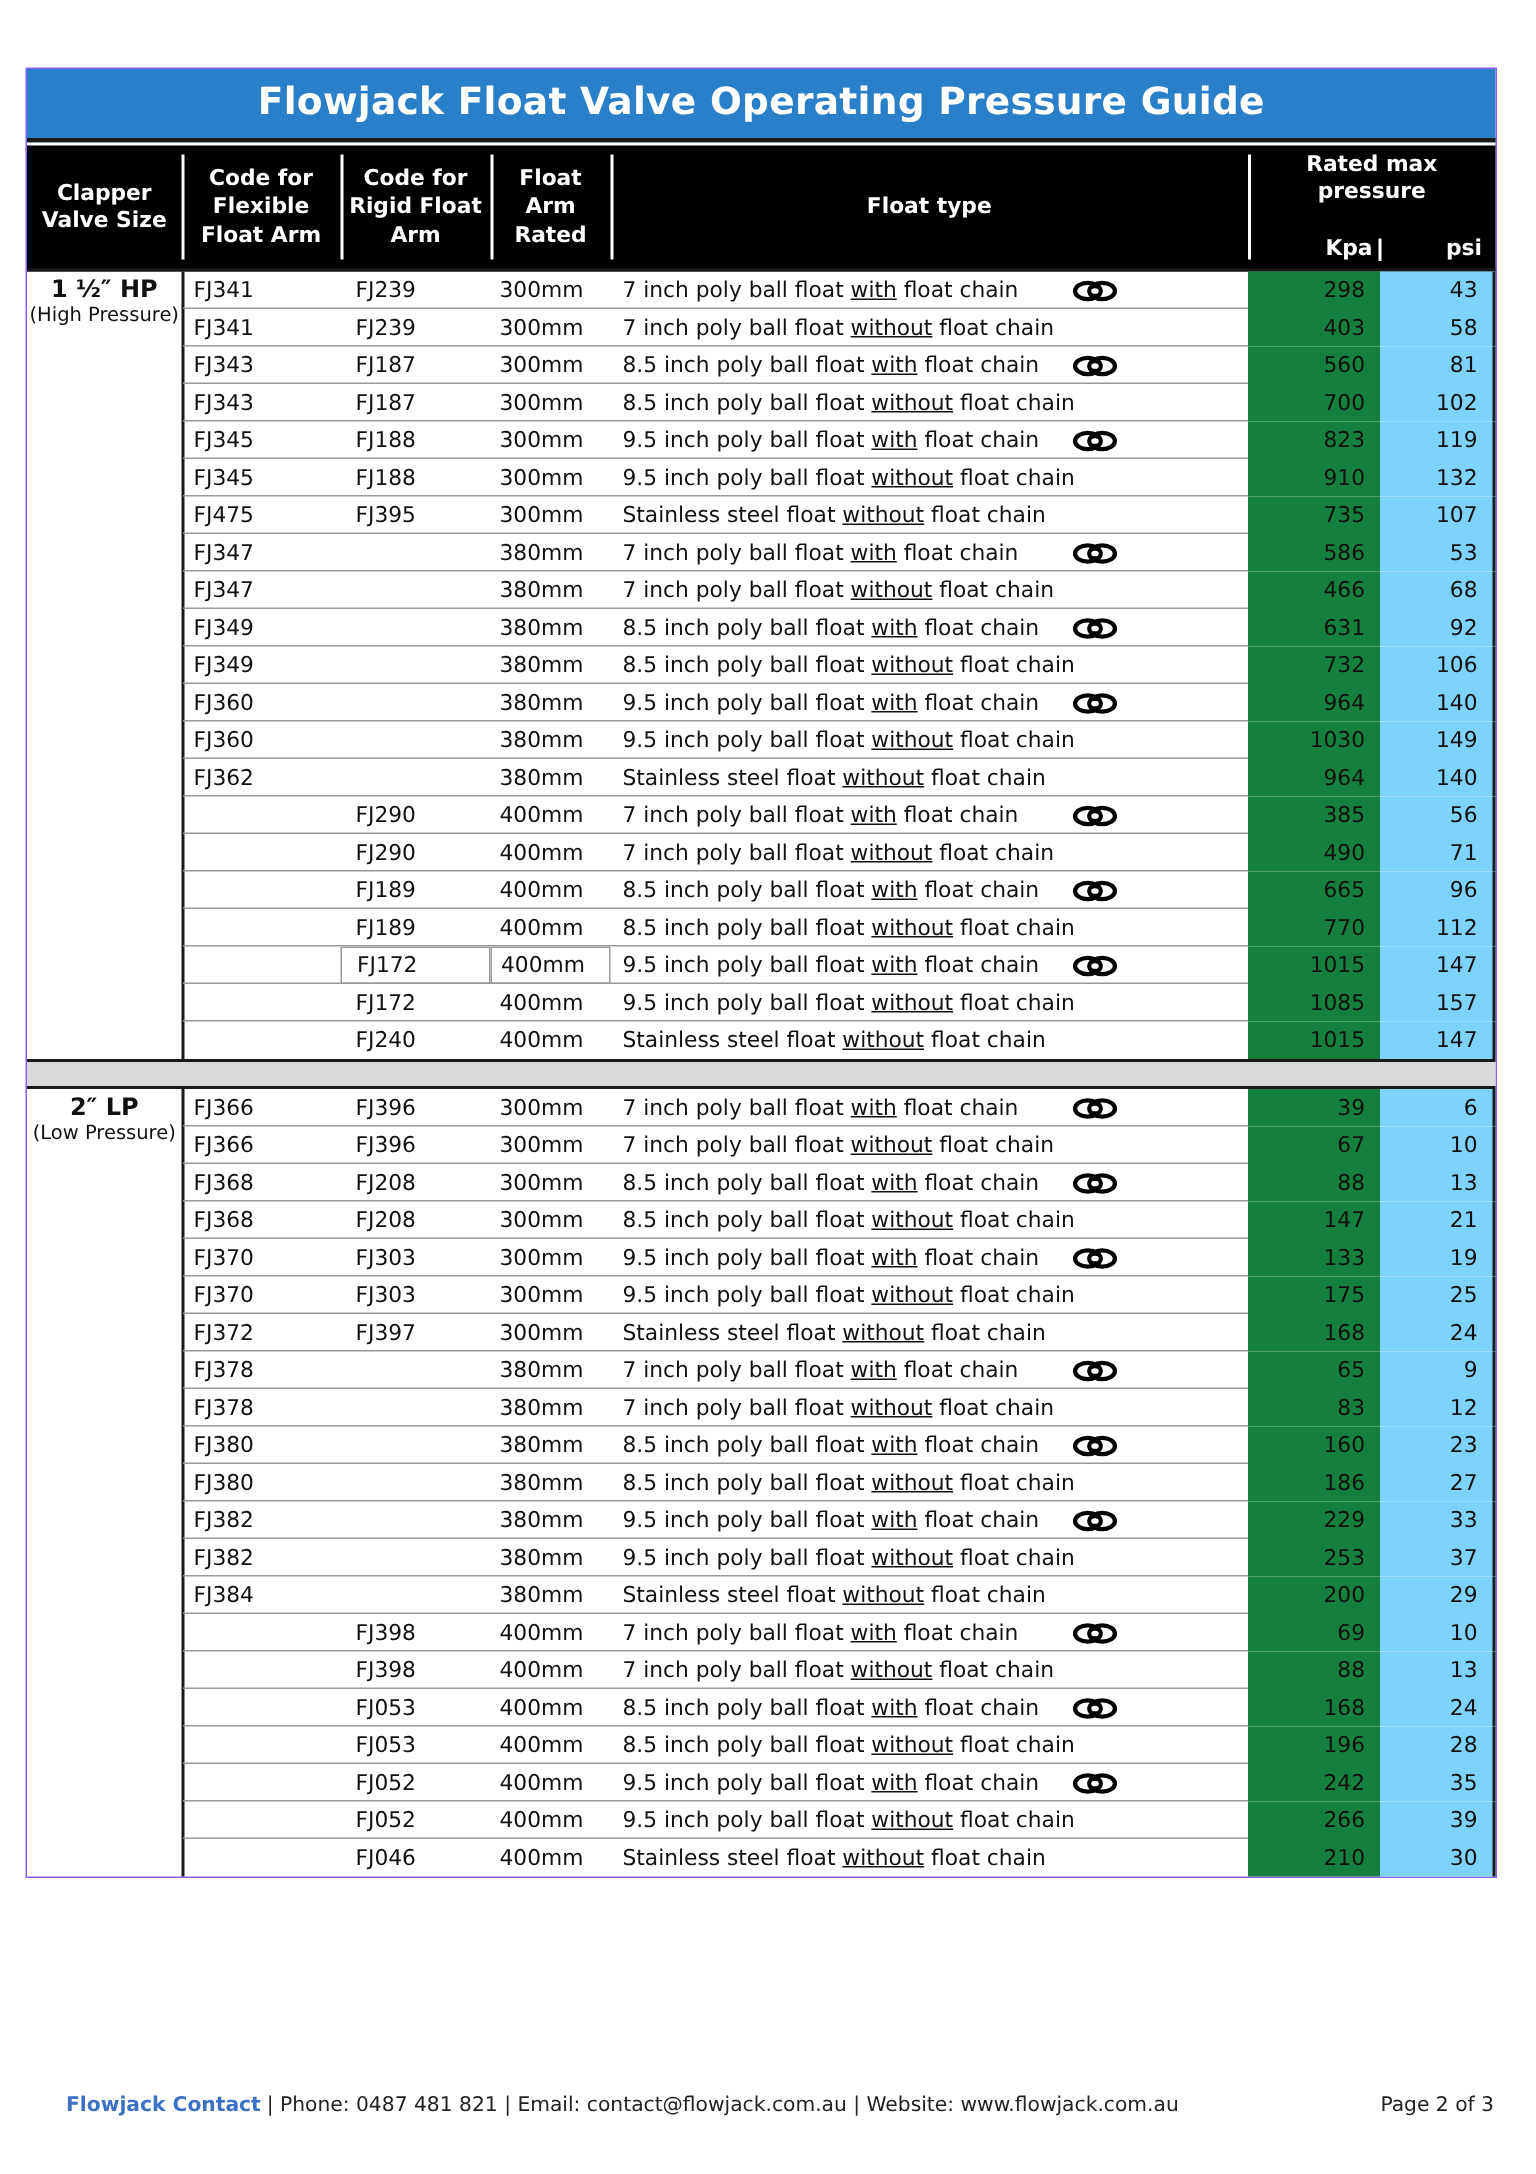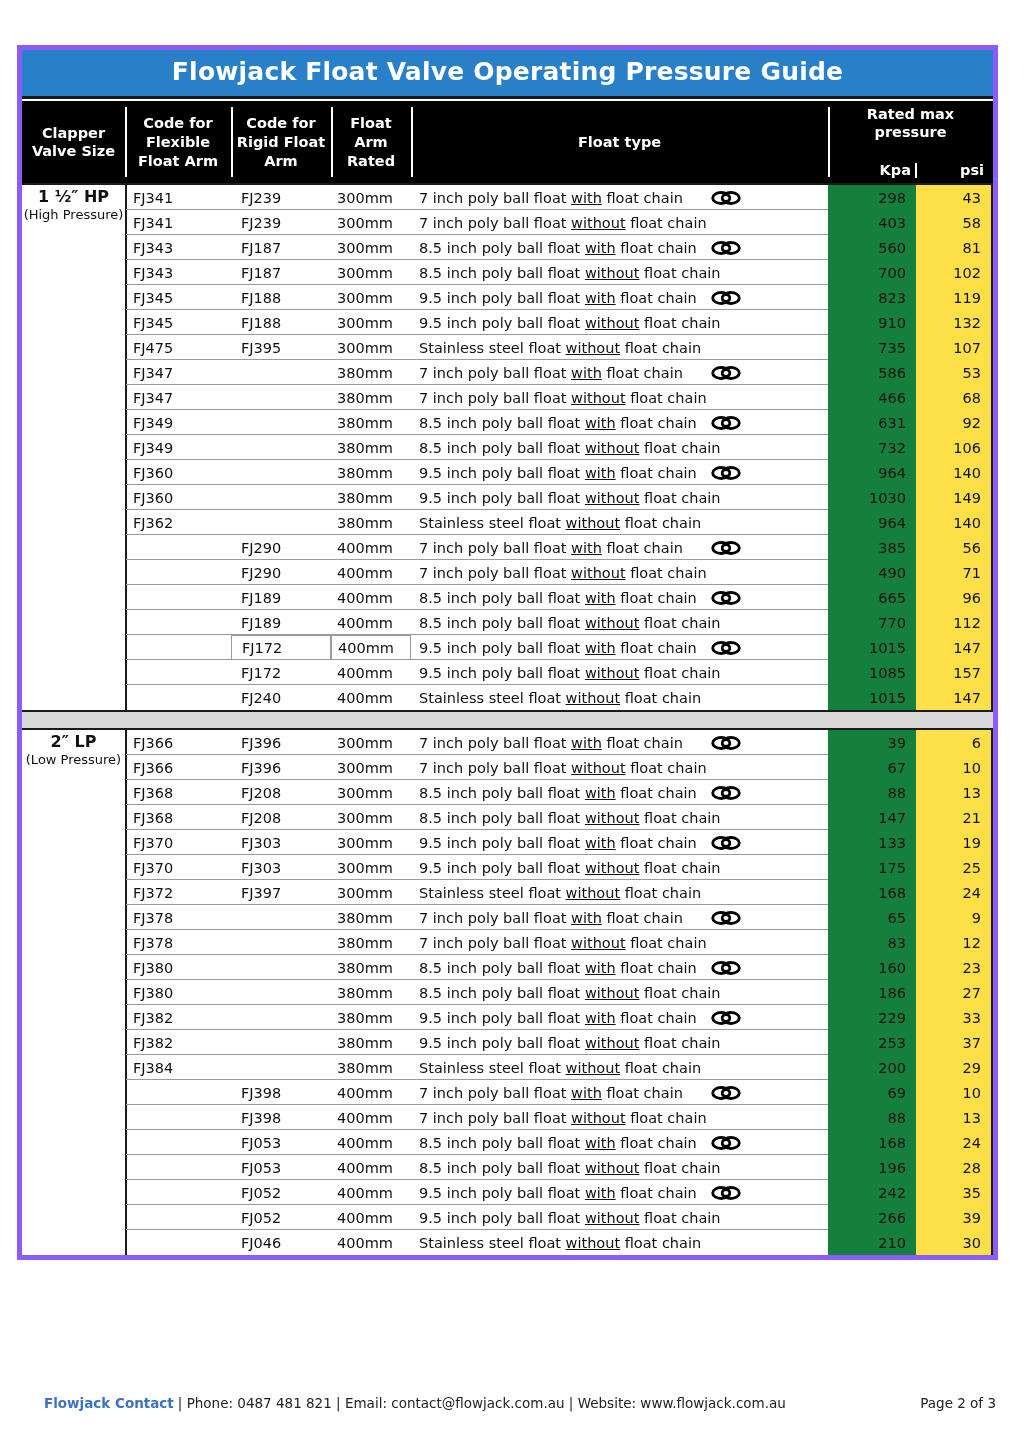--- a/index.html
+++ b/index.html
@@ -19,21 +19,21 @@
     position: absolute;
     left: 0; top: 0;
     width: 1024px; height: 1449px;
   }
 
   
   .table-frame {
     position: absolute;
     left: 17px; top: 45px;
     width: 981px;
-    border: 5px solid #8b5cf6;
+    border: 1px solid #8b5cf6;
     background: #ffffff;
   }
 
   
   .title-bar {
     background: #2980c9;
     color: #ffffff;
     text-align: center;
     font-size: 25px;
     font-weight: bold;
@@ -129,21 +129,21 @@
   .c-rigid  { width: 100px; padding-left: 10px; }
   .c-length { width: 80px; padding-left: 6px; }
   .c-type   { flex: 1 1 auto; padding-left: 8px; display: flex; align-items: center; }
   .c-kpa {
     width: 88px; text-align: right; padding-right: 10px;
     background: #15803d; align-self: stretch;
     display: flex; align-items: center; justify-content: flex-end; margin-left: 41px;
   }
   .c-psi {
     width: 77px; text-align: center; padding-right: 10px;
-    background: #fde047; align-self: stretch;
+    background: #7dd3fc; align-self: stretch;
     display: flex; align-items: center; justify-content: flex-end;
     border-right: 2px solid #1a1a1a;
   }
 
   
   .rule-wrap { position: relative; }
   .rule {
     position: absolute;
     left: 104px; right: 165px;
     bottom: 0; height: 1px;

